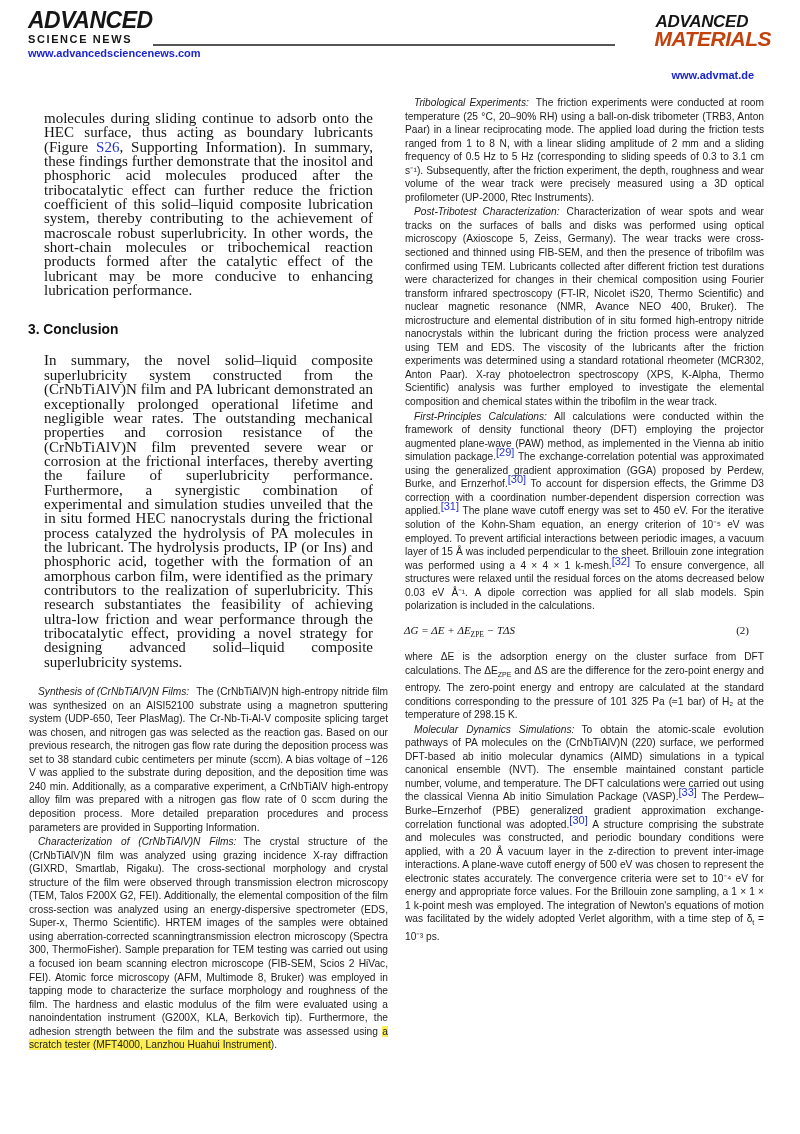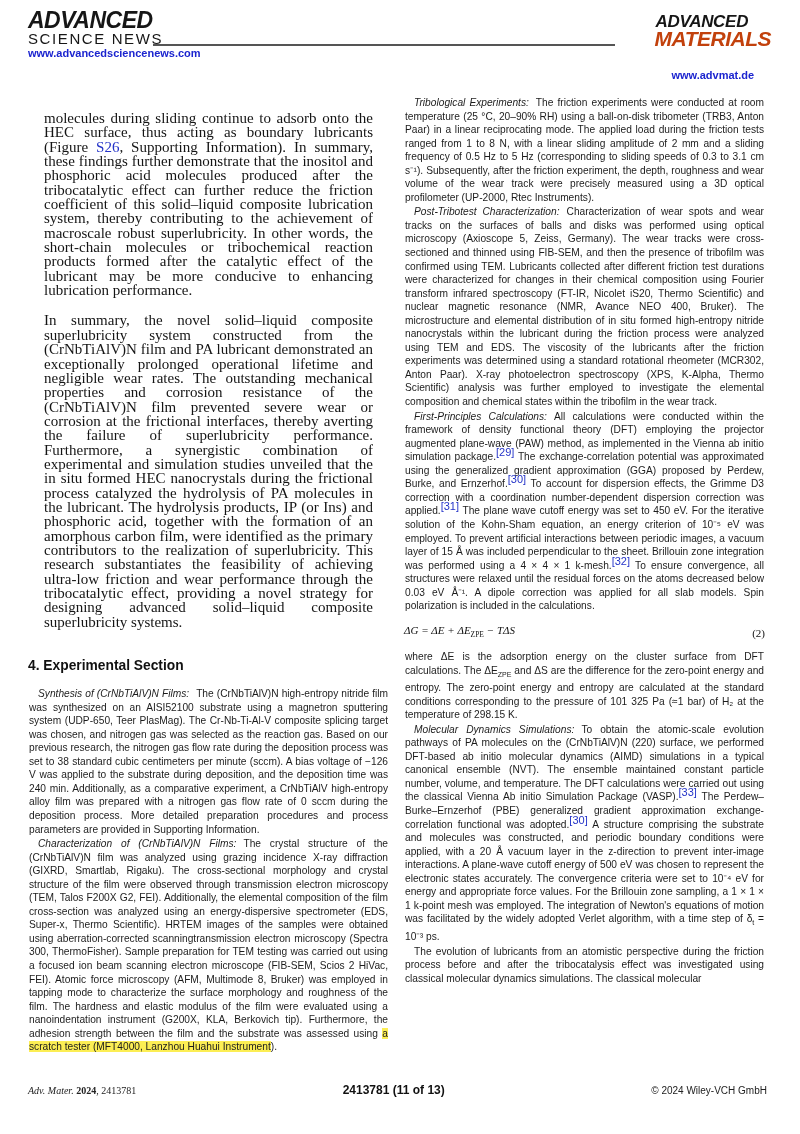--- a/index.html
+++ b/index.html
@@ -4,21 +4,21 @@
 <style>
   html,body { margin:0; padding:0; background:#ffffff; }
   .page {
     position:relative; width:800px; height:1134px; background:#ffffff;
     font-family:"Liberation Sans", sans-serif; color:#111; overflow:hidden;padding-left:13px;
   }
   
   .header { position:absolute; top:0; left:0; right:0; height:92px; }
   .brand-left { position:absolute; left:28px; top:10px; }
   .brand-left .l1 { font-style:italic; font-weight:900; font-size:23px; letter-spacing:-0.5px; color:#161616; line-height:21px; }
-  .brand-left .l2 { font-weight:400; font-size:15px; letter-spacing:1.6px; color:#161616; line-height:16px; }
+  .brand-left .l2 { font-weight:700; font-size:11px; letter-spacing:1.6px; color:#161616; line-height:16px; }
   .brand-left .url { }
   .rule { position:absolute; top:44px; left:153px; right:198px; border-top:2px solid #555; }
   .brand-right { position:absolute; right:42px; top:14px; text-align:center; }
   .brand-right .l1 { font-style:italic; font-weight:900; font-size:17px; letter-spacing:-0.3px; color:#161616; line-height:15px; padding-right:22px; }
   .brand-right .l2 { font-style:italic; font-weight:900; font-size:21px; letter-spacing:-0.5px; color:#c2410c; line-height:20px; }
   .brand-right .url { margin-top:20px; }
   .url { font-weight:700; font-size:11px; color:#1b24cf; text-decoration:none; display:block; }
   
   .side-note {
     position:absolute; top:8px; right:3px; height:1120px;
@@ -32,21 +32,21 @@
   .serif-para { font-family:Liberation Serif, serif; font-size:15px; line-height:14.35px; color:#141414; margin:16px; }
   .sans-para { font-family:"Liberation Sans", sans-serif; font-size:10.2px; line-height:13.55px; color:#1c1c1c; margin:1px; }
   .indent { text-indent:9px; }
   .sec-head { font-family:"Liberation Sans", sans-serif; font-weight:700; font-size:13.8px; color:#111; margin:0; }
   .head-conclusion { margin-top:25px; margin-bottom:15px; }
   .head-experimental { margin-top:29px; margin-bottom:14px; }
   .plabel { font-style:italic; margin-right:7px; }
   .link { color:#2433c8; text-decoration:none; }
   .ref { color:#2433c8; font-size:11px; line-height:0; }
   .hl { background:#fcee54; }
-  .eq-row { display:flex; justify-content:space-between; align-items:flex-end; margin:11px 0 11px 0; font-family:"Liberation Serif", serif; font-size:11px; }
+  .eq-row { display:flex; justify-content:space-between; align-items:flex-start; margin:11px 16px 11px 0; font-family:"Liberation Serif", serif; font-size:11px; }
   .eq-math { font-style:italic; }
   .eq-math sub { font-style:normal; font-size:7.5px; }
   .eq-num { font-style:normal; }
   
   .footer { position:absolute; top:1083px; left:28px; right:46px; display:flex; justify-content:space-between; align-items:baseline; }
   .foot-left { font-family:"Liberation Serif", serif; font-size:10px; color:#222; }
   .foot-left .jn { font-style:italic; }
   .foot-left .yr { font-weight:700; }
   .foot-center { font-family:"Liberation Sans", sans-serif; font-weight:700; font-size:12px; color:#111; }
   .foot-right { font-family:"Liberation Sans", sans-serif; font-size:10px; color:#222; }
@@ -68,24 +68,24 @@
       <div class="l2">MATERIALS</div>
       <a class="url" href="#">www.advmat.de</a>
     </div>
   </div>
 
   <div class="side-note">15214095, 0, Downloaded from https://onlinelibrary.wiley.com/doi/10.1002/adma.202413781 by &lt;Shibboleth&gt;-member@jashaneobiochina.com, Wiley Online Library on [30/11/2024]. See the Terms and Conditions (https://onlinelibrary.wiley.com/terms-and-conditions) on Wiley Online Library for rules of use; OA articles are governed by the applicable Creative Commons License</div>
 
   <div class="col col-left">
     <p class="serif-para"><span>molecules during sliding continue to adsorb onto the HEC surface, thus acting as boundary lubricants (Figure </span><a class="link" href="#">S26</a><span>, Supporting Information). In summary, these findings further demonstrate that the inositol and phosphoric acid molecules produced after the tribocatalytic effect can further reduce the friction coefficient of this solid–liquid composite lubrication system, thereby contributing to the achievement of macroscale robust superlubricity. In other words, the short-chain molecules or tribochemical reaction products formed after the catalytic effect of the lubricant may be more conducive to enhancing lubrication performance.</span></p>
 
+    <h2 class="sec-head head-conclusion">3. Conclusion</h2>
 
     <p class="serif-para">In summary, the novel solid–liquid composite superlubricity system constructed from the (CrNbTiAlV)N film and PA lubricant demonstrated an exceptionally prolonged operational lifetime and negligible wear rates. The outstanding mechanical properties and corrosion resistance of the (CrNbTiAlV)N film prevented severe wear or corrosion at the frictional interfaces, thereby averting the failure of superlubricity performance. Furthermore, a synergistic combination of experimental and simulation studies unveiled that the in situ formed HEC nanocrystals during the frictional process catalyzed the hydrolysis of PA molecules in the lubricant. The hydrolysis products, IP (or Ins) and phosphoric acid, together with the formation of an amorphous carbon film, were identified as the primary contributors to the realization of superlubricity. This research substantiates the feasibility of achieving ultra-low friction and wear performance through the tribocatalytic effect, providing a novel strategy for designing advanced solid–liquid composite superlubricity systems.</p>
 
-    <h2 class="sec-head head-experimental">4. Experimental Section</h2>
 
     <p class="sans-para indent"><span class="plabel">Synthesis of (CrNbTiAlV)N Films:</span><span>The (CrNbTiAlV)N high-entropy nitride film was synthesized on an AISI52100 substrate using a magnetron sputtering system (UDP-650, Teer PlasMag). The Cr-Nb-Ti-Al-V composite splicing target was chosen, and nitrogen gas was selected as the reaction gas. Based on our previous research, the nitrogen gas flow rate during the deposition process was set to 38 standard cubic centimeters per minute (sccm). A bias voltage of −126 V was applied to the substrate during deposition, and the deposition time was 240 min. Additionally, as a comparative experiment, a CrNbTiAlV high-entropy alloy film was prepared with a nitrogen gas flow rate of 0 sccm during the deposition process. More detailed preparation procedures and process parameters are provided in Supporting Information.</span></p>
 
     <p class="sans-para indent"><span class="plabel">Characterization of (CrNbTiAlV)N Films:</span><span>The crystal structure of the (CrNbTiAlV)N film was analyzed using grazing incidence X-ray diffraction (GIXRD, Smartlab, Rigaku). The cross-sectional morphology and crystal structure of the film were observed through transmission electron microscopy (TEM, Talos F200X G2, FEI). Additionally, the elemental composition of the film cross-section was analyzed using an energy-dispersive spectrometer (EDS, Super-x, Thermo Scientific). HRTEM images of the samples were obtained using aberration-corrected scanningtransmission electron microscopy (Spectra 300, ThermoFisher). Sample preparation for TEM testing was carried out using a focused ion beam scanning electron microscope (FIB-SEM, Scios 2 HiVac, FEI). Atomic force microscopy (AFM, Multimode 8, Bruker) was employed in tapping mode to characterize the surface morphology and roughness of the film. The hardness and elastic modulus of the film were evaluated using a nanoindentation instrument (G200X, KLA, Berkovich tip). Furthermore, the adhesion strength between the film and the substrate was assessed using </span><span class="hl">a scratch tester (MFT4000, Lanzhou Huahui Instrument</span><span>).</span></p>
   </div>
 
   <div class="col col-right">
     <p class="sans-para indent"><span class="plabel">Tribological Experiments:</span><span>The friction experiments were conducted at room temperature (25 °C, 20–90% RH) using a ball-on-disk tribometer (TRB3, Anton Paar) in a linear reciprocating mode. The applied load during the friction tests ranged from 1 to 8 N, with a linear sliding amplitude of 2 mm and a sliding frequency of 0.5 Hz to 5 Hz (corresponding to sliding speeds of 0.3 to 3.1 cm s⁻¹). Subsequently, after the friction experiment, the depth, roughness and wear volume of the wear track were precisely measured using a 3D optical profilometer (UP-2000, Rtec Instruments).</span></p>
 
     <p class="sans-para indent"><span class="plabel">Post-Tribotest Characterization:</span><span>Characterization of wear spots and wear tracks on the surfaces of balls and disks was performed using optical microscopy (Axioscope 5, Zeiss, Germany). The wear tracks were cross-sectioned and thinned using FIB-SEM, and then the presence of tribofilm was confirmed using TEM. Lubricants collected after different friction test durations were characterized for changes in their chemical composition using Fourier transform infrared spectroscopy (FT-IR, Nicolet iS20, Thermo Scientific) and nuclear magnetic resonance (NMR, Avance NEO 400, Bruker). The microstructure and elemental distribution of in situ formed high-entropy nitride nanocrystals within the lubricant during the friction process were analyzed using TEM and EDS. The viscosity of the lubricants after the friction experiments was determined using a standard rotational rheometer (MCR302, Anton Paar). X-ray photoelectron spectroscopy (XPS, K-Alpha, Thermo Scientific) analysis was further employed to investigate the elemental composition and chemical states within the tribofilm in the wear track.</span></p>
@@ -95,22 +95,16 @@
 
     <div class="eq-row">
       <span class="eq-math"><span>ΔG = ΔE + ΔE</span><sub>ZPE</sub><span> − TΔS</span></span>
       <span class="eq-num">(2)</span>
     </div>
 
     <p class="sans-para"><span>where ΔE is the adsorption energy on the cluster surface from DFT calculations. The ΔE</span><sub style="font-size:7px;">ZPE</sub><span> and ΔS are the difference for the zero-point energy and entropy. The zero-point energy and entropy are calculated at the standard conditions corresponding to the pressure of 101 325 Pa (≈1 bar) of H₂ at the temperature of 298.15 K.</span></p>
 
     <p class="sans-para indent"><span class="plabel">Molecular Dynamics Simulations:</span><span>To obtain the atomic-scale evolution pathways of PA molecules on the (CrNbTiAlV)N (220) surface, we performed DFT-based ab initio molecular dynamics (AIMD) simulations in a typical canonical ensemble (NVT). The ensemble maintained constant particle number, volume, and temperature. The DFT calculations were carried out using the classical Vienna Ab initio Simulation Package (VASP).</span><sup class="ref">[33]</sup><span> The Perdew–Burke–Ernzerhof (PBE) generalized gradient approximation exchange-correlation functional was adopted.</span><sup class="ref">[30]</sup><span> A structure comprising the substrate and molecules was constructed, and periodic boundary conditions were applied, with a 20 Å vacuum layer in the z-direction to prevent inter-image interactions. A plane-wave cutoff energy of 500 eV was chosen to represent the electronic states accurately. The convergence criteria were set to 10⁻⁴ eV for energy and appropriate force values. For the Brillouin zone sampling, a 1 × 1 × 1 k-point mesh was employed. The integration of Newton's equations of motion was facilitated by the widely adopted Verlet algorithm, with a time step of δ</span><sub style="font-size:7px;">t</sub><span> = 10⁻³ ps.</span></p>
 
-    <p class="sans-para indent">The evolution of lubricants from an atomistic perspective during the friction process before and after the tribocatalysis effect was investigated using classical molecular dynamics simulations. The classical molecular</p>
   </div>
 
-  <div class="footer">
-    <span class="foot-left"><span class="jn">Adv. Mater.</span><span class="yr"> 2024</span><span>, 2413781</span></span>
-    <span class="foot-center">2413781 (11 of 13)</span>
-    <span class="foot-right">© 2024 Wiley-VCH GmbH</span>
-  </div>
 
 </div>
 
 </body></html>

